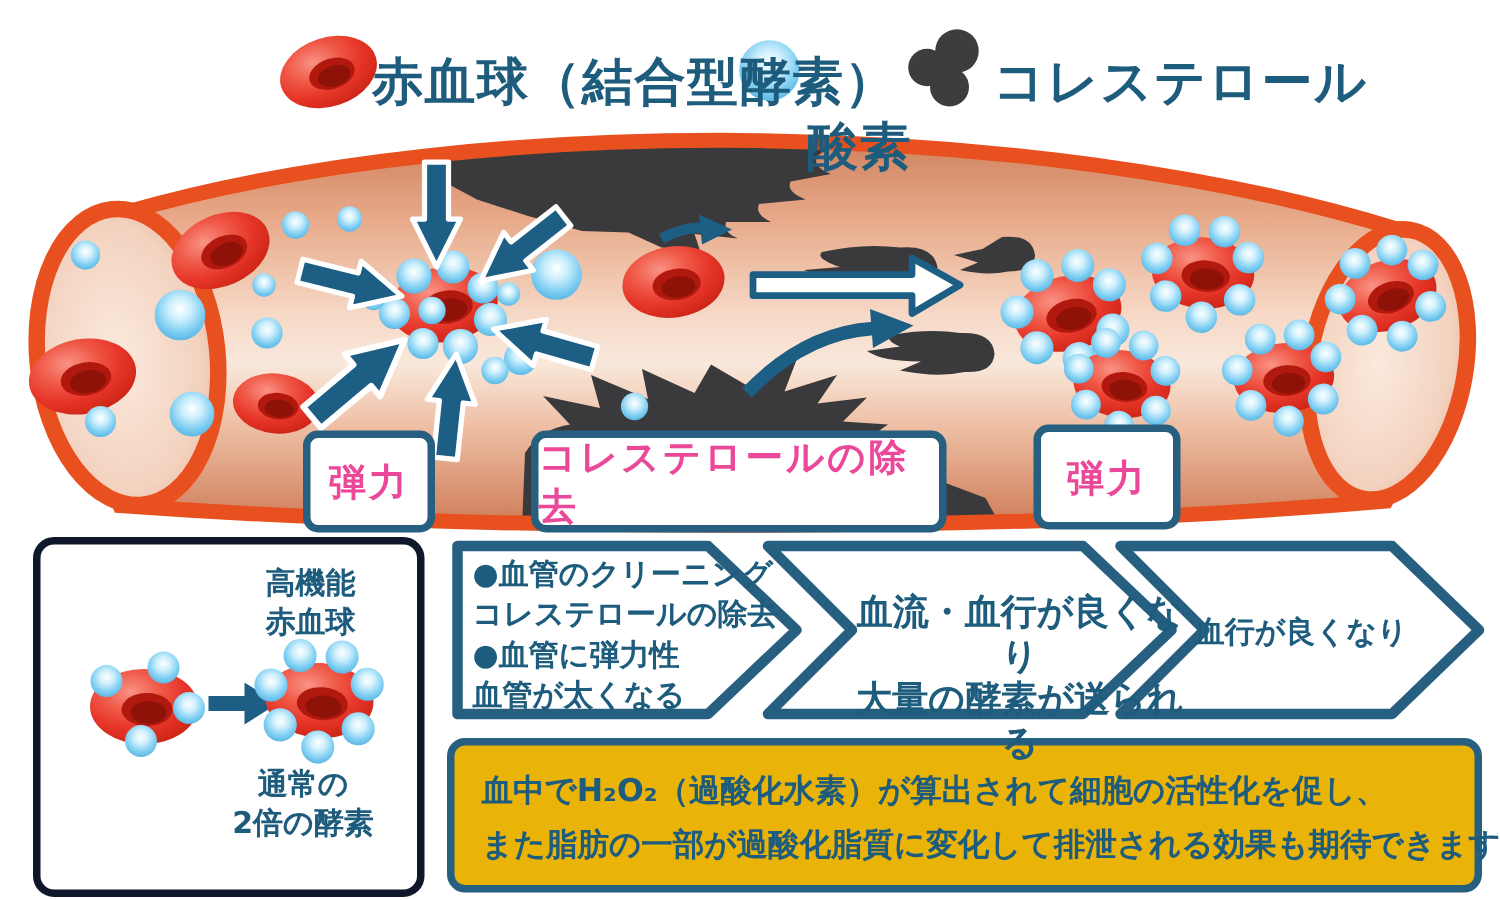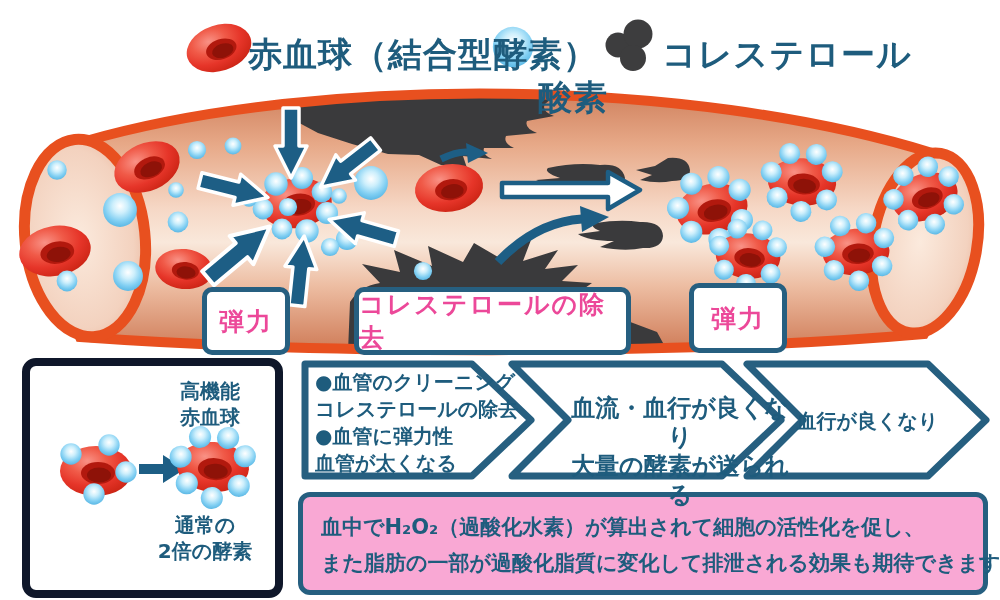--- a/index.html
+++ b/index.html
@@ -5,27 +5,27 @@
   html,body{margin:0;padding:0;background:#ffffff;}
   body{width:1000px;height:600px;position:relative;overflow:hidden;
        font-family:"DejaVu Sans","Liberation Sans",sans-serif;}
   .abs{position:absolute;}
   #scene{position:absolute;left:0;top:0;width:1000px;height:600px;z-index:1;}
   .txt{color:#1e5c7d;font-weight:bold;z-index:3;}
   .legend-label{top:32px;font-size:34px;white-space:nowrap;letter-spacing:1px;}
   .label-box{background:#ffffff;border:5px solid #265f80;border-radius:10px;
              display:flex;align-items:center;justify-content:center;
              font-size:25px;font-weight:bold;color:#ec4899;z-index:3;letter-spacing:2px;}
-  #left-box{left:22px;top:358px;width:261px;height:240px;border:8px solid #0f172a;
+  #left-box{left:22px;top:358px;width:261px;height:240px;border:5px solid #0f172a;
             border-radius:14px;box-sizing:border-box;background:transparent;z-index:2;}
   .lb-text{position:absolute;text-align:center;font-size:20px;line-height:26px;}
   .step-text{line-height:27px;font-size:20px;z-index:3;}
   .step-text.center{text-align:center;}
   #bottom-note{left:298px;top:492px;width:690px;height:103px;border:5px solid #265f80;
-               border-radius:12px;box-sizing:border-box;background:#f9a8d4;z-index:2;}
+               border-radius:12px;box-sizing:border-box;background:#eab308;z-index:2;}
   .note-line{position:absolute;left:18px;white-space:nowrap;font-size:21px;}
 </style>
 </head>
 <body>
 
 <svg id="scene" viewBox="0 0 1000 600">
   <defs>
     <linearGradient id="vesselG" x1="0" y1="0" x2="0" y2="1">
       <stop offset="0" stop-color="#d0825f"></stop>
         <stop offset=".2" stop-color="#e7a988"></stop>

